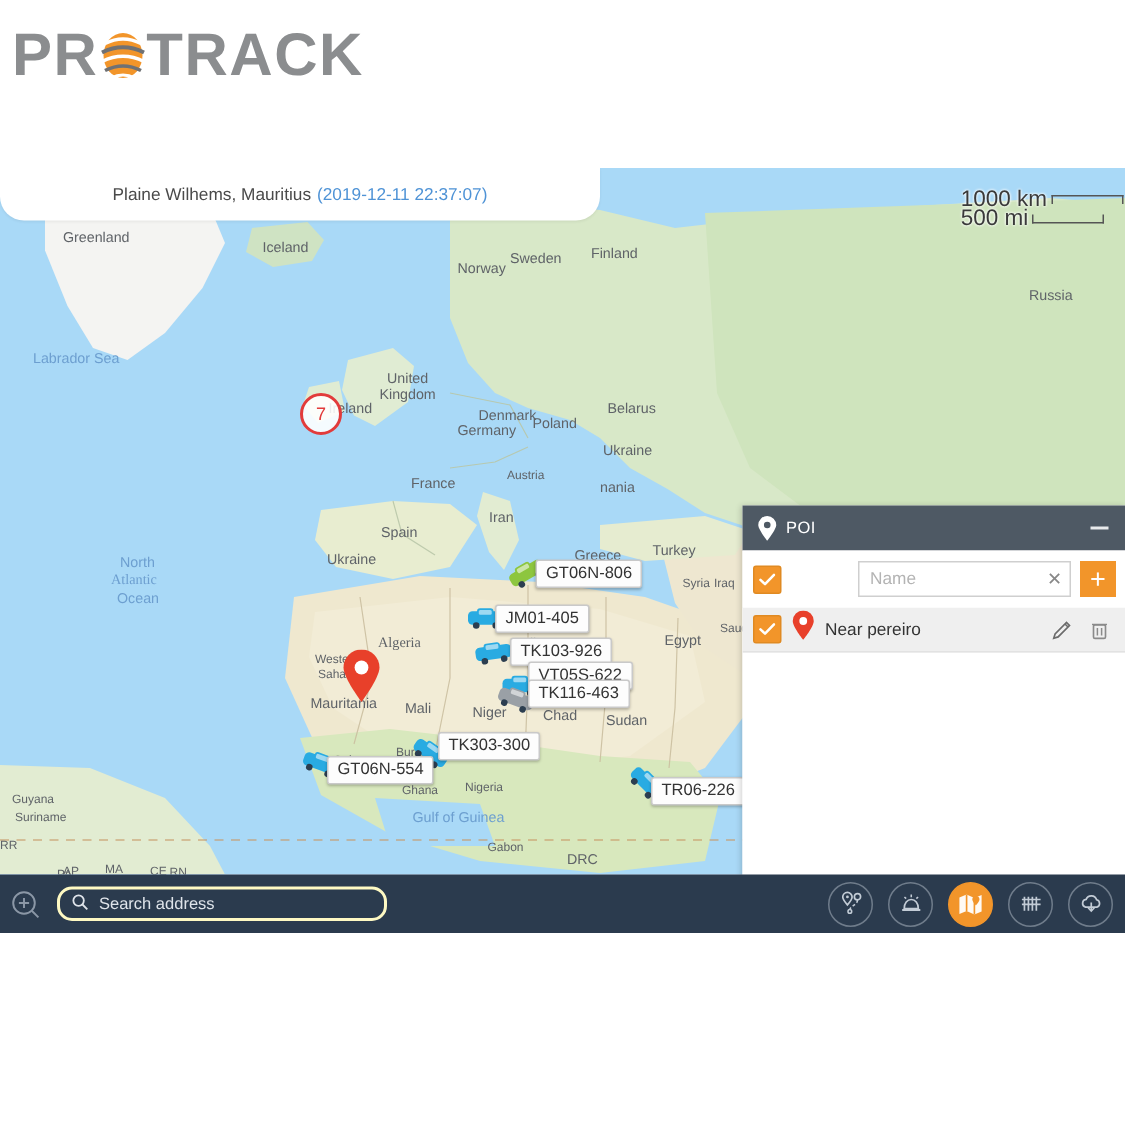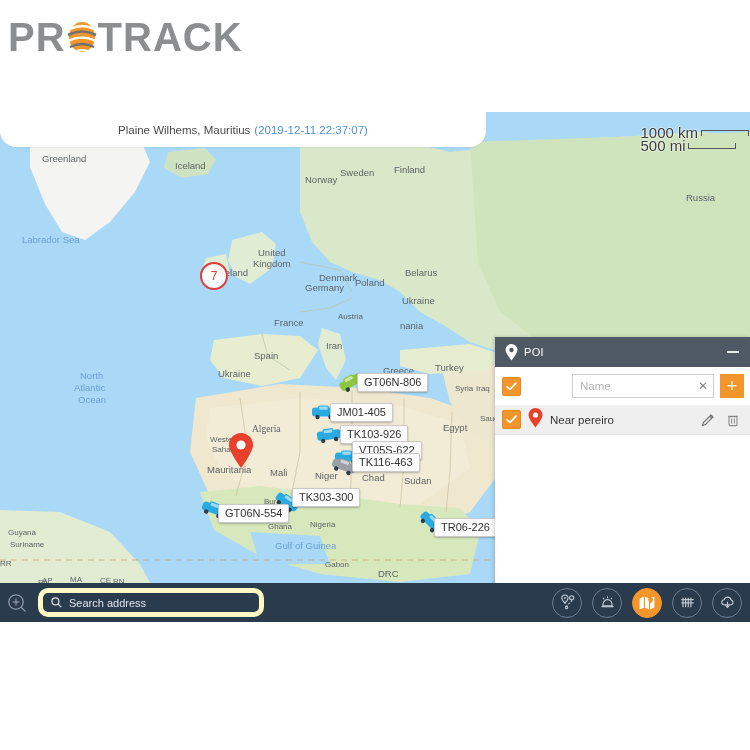--- a/index.html
+++ b/index.html
@@ -53,21 +53,21 @@
     color: #5f6368;
     white-space: nowrap;
     pointer-events: none;
   }
   .map-label.sea { color: #6d9fd0; font-style: normal; }
   .map-label.small { font-size: 8px; }
 
   
   .titlebar {
     position: absolute; left: 0; top: 0;
-    width: 486px; height: 35px;
+    width: 400px; height: 35px;
     background: #ffffff;
     border-bottom-left-radius: 16px;
     border-bottom-right-radius: 16px;
     z-index: 30;
     display: flex; align-items: center; justify-content: center;
     box-shadow: 0 1px 2px rgba(0,0,0,0.06);
   }
   .titlebar .t-name {
     font-size: 11.5px; color: #4a4a4a;
   }
@@ -202,21 +202,21 @@
     z-index: 50;
   }
   .tb-zoom {
     margin-left: 6px; width: 22px; height: 22px;
     display: flex; align-items: center; justify-content: center;
     cursor: pointer;
   }
   .tb-search {
     margin-left: 10px;
     width: 200px; height: 19px;
-    border: 5px solid #fef9c3; border-radius: 10px;
+    border: 2px solid #fef9c3; border-radius: 10px;
     display: flex; align-items: center; padding: 0 8px;
     gap: 5px;
   }
   .tb-search input {
     background: transparent; border: none; outline: none;
     color: #dfe4ea; font-size: 11px; width: 100%;
     font-family: "Liberation Sans", sans-serif;
   }
   .tb-search input::placeholder { color: #dfe4ea; }
   .tb-icons {
@@ -325,21 +325,21 @@
           <div class="map-label " style="left: 254px; top: 238px;">Spain</div>
           <div class="map-label " style="left: 218px; top: 256px;">Ukraine</div>
           <div class="map-label " style="left: 383px; top: 253px;">Greece</div>
           <div class="map-label " style="left: 435px; top: 250px;">Turkey</div>
           <div class="map-label small" style="left: 455px; top: 272px;">Syria</div>
           <div class="map-label small" style="left: 476px; top: 272px;">Iraq</div>
           <div class="map-label small" style="left: 497px; top: 265px;">Iran</div>
           <div class="map-label " style="left: 443px; top: 310px;">Egypt</div>
           <div class="map-label small" style="left: 480px; top: 302px;">Saudi Ar</div>
           <div class="map-label sea" style="left: 80px; top: 258px;">North</div>
-          <div class="map-label sea" style="left: 74px; top: 270px;">Atlantic</div>
+          <div class="map-label sea" style="left: 74px; top: 270px; font-family: Liberation Serif, serif;">Atlantic</div>
           <div class="map-label sea" style="left: 78px; top: 282px;">Ocean</div>
           <div class="map-label " style="left: 252px; top: 312px; font-family: Liberation Serif, serif;">Algeria</div>
           <div class="map-label " style="left: 348px; top: 312px;">Libya</div>
           <div class="map-label small" style="left: 210px; top: 323px;">Western</div>
           <div class="map-label small" style="left: 212px; top: 333px;">Sahara</div>
           <div class="map-label " style="left: 207px; top: 352px;">Mauritania</div>
           <div class="map-label " style="left: 270px; top: 355px;">Mali</div>
           <div class="map-label " style="left: 315px; top: 358px;">Niger</div>
           <div class="map-label " style="left: 362px; top: 360px;">Chad</div>
           <div class="map-label " style="left: 404px; top: 363px;">Sudan</div>

